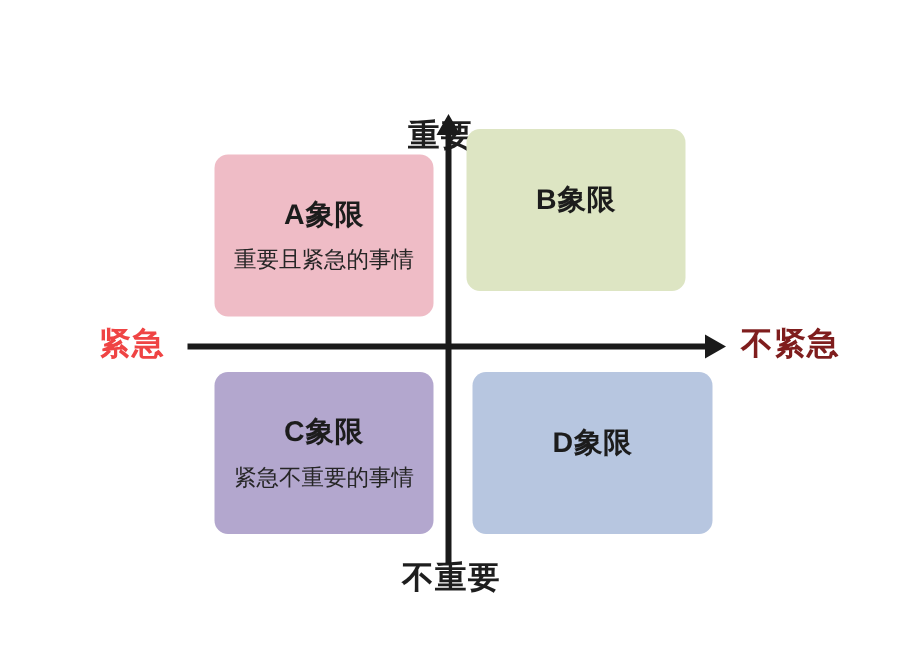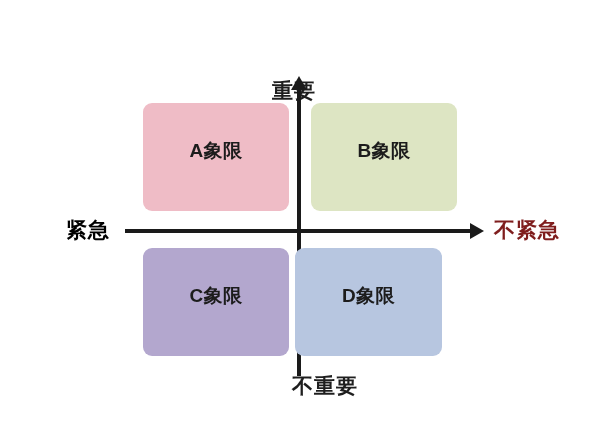--- a/index.html
+++ b/index.html
@@ -22,21 +22,21 @@
   .axis-label {
     position: absolute;
     font-weight: bold;
     color: #1e1e1e;
     font-size: 21px;
     letter-spacing: 1px;
     white-space: nowrap;
     line-height: 1;
   }
   #label-top    { left: 272px; top: 38px; margin-top: 42px; }
-  #label-bottom { left: 268px; top: 375px; margin-left: 24px; }
+  #label-bottom { left: 268px; top: 375px; }
   #label-left   { left: 66px;  top: 219px; }
   #label-right  { left: 494px; top: 219px; }
 
   
   .axis-line {
     position: absolute;
     background: #1a1a1a;
   }
   #axis-vertical {
     left: 297px;
@@ -90,51 +90,53 @@
     white-space: nowrap;
   }
   .quadrant .q-desc {
     font-size: 15px;
     color: #262626;
     line-height: 1;
     white-space: nowrap;
   }
 
   #quadrant-a { left: 143px; top: 103px; width: 146px; height: 108px; }
-  #quadrant-b { left: 311px; top: 103px; width: 146px; height: 108px; gap: 43px; }
+  #quadrant-b { left: 311px; top: 86px; width: 146px; height: 108px; gap: 43px; }
   #quadrant-c { left: 143px; top: 248px; width: 146px; height: 108px; text-align: center; }
-  #quadrant-d { left: 295px; top: 248px; width: 147px; height: 108px; }
+  #quadrant-d { left: 315px; top: 248px; width: 160px; height: 108px; }
 </style>
 </head>
 <body>
 
 <div id="canvas" style="background: rgb(255, 255, 255);">
 
   <div class="axis-label" id="label-top" style="color: rgb(30, 30, 30);">重要</div>
 
   <div class="axis-label" id="label-bottom" style="color: rgb(30, 30, 30);">不重要</div>
 
-  <div class="axis-label" id="label-left" style="color: #000000;">紧急</div>
+  <div class="axis-label" id="label-left" style="color: #ef4444;">紧急</div>
 
   <div class="axis-label" id="label-right" style="color: #7f1d1d;">不紧急</div>
 
   <div class="axis-line" id="axis-vertical" style="background: rgb(26, 26, 26);"></div>
   <div class="axis-line" id="axis-horizontal" style="background: rgb(26, 26, 26);"></div>
   <div class="arrow-head" id="arrow-up" style="border-bottom-color: rgb(26, 26, 26);"></div>
   <div class="arrow-head" id="arrow-right" style="border-left-color: rgb(26, 26, 26);"></div>
 
   <div class="quadrant" id="quadrant-a" style="background-color: rgb(239, 188, 198);">
     <div class="q-title">A象限</div>
+    <div class="q-desc">重要且紧急的事情</div>
   </div>
 
   <div class="quadrant" id="quadrant-b" style="background-color: rgb(221, 229, 195);">
     <div class="q-title">B象限</div>
   </div>
 
   <div class="quadrant" id="quadrant-c" style="background-color: rgb(179, 167, 206);">
     <div class="q-title">C象限</div>
+    <div class="q-desc">紧急不重要的事情</div>
   </div>
 
   <div class="quadrant" id="quadrant-d" style="background-color: rgb(183, 198, 224);">
     <div class="q-title">D象限</div>
   </div>
 
 </div>
 
 </body></html>

